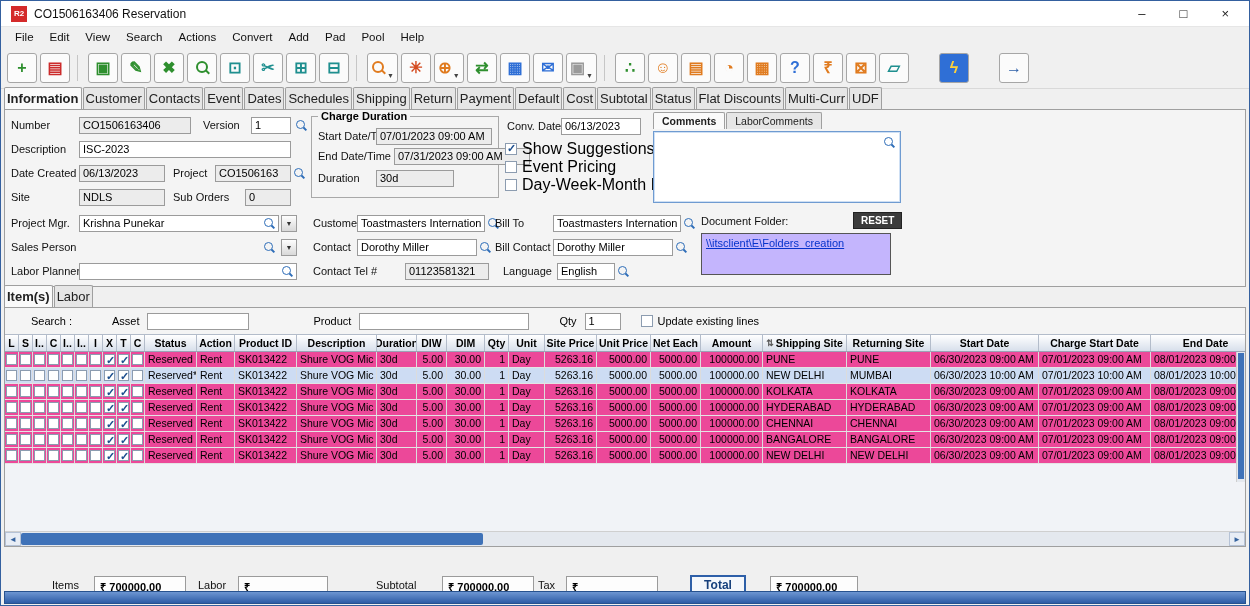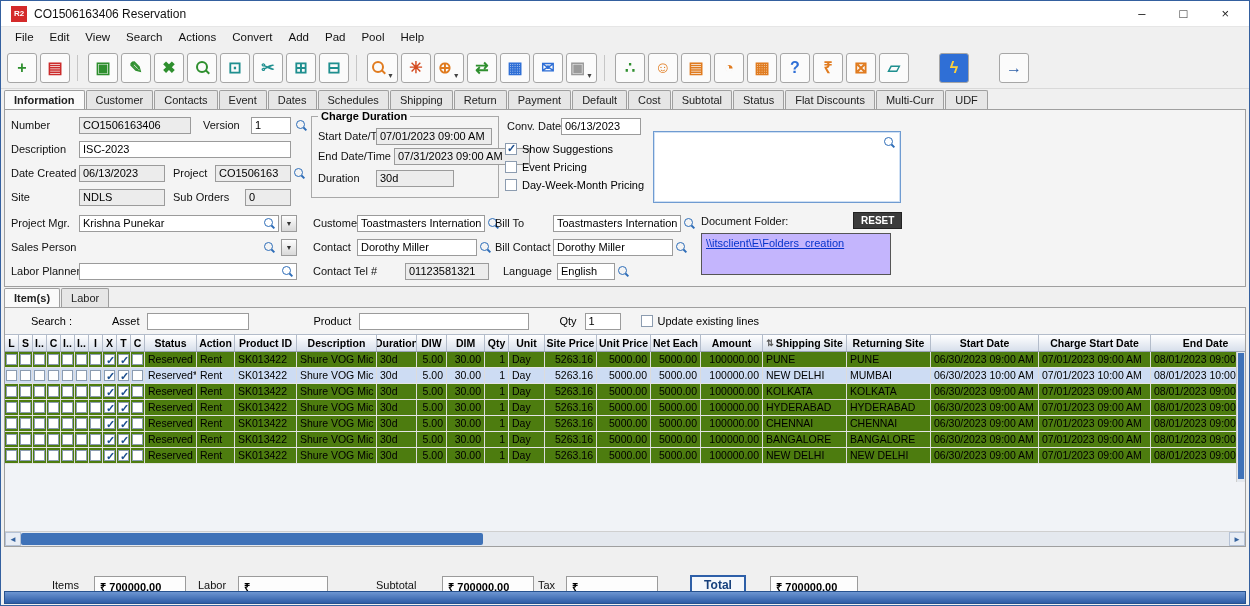--- a/index.html
+++ b/index.html
@@ -33,21 +33,21 @@
   .tbmag { position:relative; width:15px; height:15px; display:inline-block; }
   .tbmag::before { content:''; position:absolute; left:1px; top:1px; width:8px; height:8px;
                    border:2px solid currentColor; border-radius:50%; }
   .tbmag::after { content:''; position:absolute; left:10px; top:11px; width:5px; height:2px;
                   background:currentColor; transform:rotate(45deg); }
 
   
   .tabstrip { position:absolute; left:3px; right:3px; display:flex; align-items:flex-end; }
   #main-tabs { top:88px; height:20px; }
   #items-tabs { top:286px; height:20px; }
-  .tab { font-size:11px; padding:3px 9px; border:1px solid #9f9f9f; border-bottom:none; background:#e6e6e6;
+  .tab { font-size:13px; padding:3px 2px; border:1px solid #9f9f9f; border-bottom:none; background:#e6e6e6;
          margin-right:1px; border-radius:2px 2px 0 0; color:#222; white-space:nowrap; }
   .tab.sel { background:#fafafa; font-weight:bold; }
 
   
   .info-panel { position:absolute; top:108px; left:3px; right:3px; height:178px; background:#f4f4f4;
                 border:1px solid #9f9f9f; }
   .lbl { position:absolute; font-size:11px; color:#111; white-space:nowrap; }
   .fld { position:absolute; height:17px; border:1px solid #9b9b9b; background:#fff; font-size:11px;
          padding:1px 3px; white-space:nowrap; overflow:hidden; }
   .fld.ro { background:#ececec; }
@@ -70,36 +70,36 @@
   .comments .tab { padding:2px 8px; font-size:10.5px; }
   .comments-box { position:absolute; left:0; top:19px; right:0; height:72px; background:#fff;
                   border:1px solid #6f9bd1; box-shadow:inset 0 0 0 1px #cfe0f4; }
   .reset-btn { position:absolute; left:848px; top:102px; background:#3c3c3c; color:#fff; font-size:10px;
                font-weight:bold; padding:2px 7px; border:1px solid #222; }
   .docfolder-box { position:absolute; left:696px; top:123px; width:190px; height:42px; background:#c4b5fd;
                    border:1px solid #555; }
   .doclink { position:absolute; left:4px; top:3px; font-size:11px; color:#0633cc;
              text-decoration:underline; white-space:nowrap; }
   .pc-col { position:absolute; left:500px; top:30px; }
-  .pc-row { display:flex; align-items:center; gap:5px; height:18px; font-size:11px; }
+  .pc-row { display:flex; align-items:center; gap:5px; height:18px; font-size:16px; }
 
   
   .items-box { position:absolute; top:306px; left:3px; right:3px; height:240px; border:1px solid #9f9f9f;
                background:#f4f4f4; display:flex; flex-direction:column; }
   .search-row { height:26px; display:flex; align-items:center; font-size:11px; padding-left:26px; flex:none; }
   .search-row .sp { margin-left:40px; }
   .inp { height:17px; border:1px solid #9b9b9b; font-size:11px; padding:0 3px; font-family:inherit;
          background:#fff; margin-left:8px; }
   .grid-header { height:18px; display:flex; background:linear-gradient(#ffffff,#d7dfeb);
                  border-top:1px solid #b3bcca; border-bottom:1px solid #9aa4b5; overflow:hidden; flex:none; }
   .gh { flex:none; font-size:10.5px; font-weight:bold; display:flex; align-items:center; justify-content:center;
         border-right:1px solid #b3bcca; white-space:nowrap; overflow:hidden; gap:2px; }
   .sort-ic { font-size:9px; color:#555; }
   .grid-body { overflow:hidden; background:#fff; flex:none; }
-  .grow { height:16px; display:flex; background:#4d7c0f; border-bottom:1px solid #e4e4e4; }
+  .grow { height:16px; display:flex; background:#ec4899; border-bottom:1px solid #e4e4e4; }
   .grow.sel { background:#cddcf3; }
   .gc { flex:none; font-size:10.5px; line-height:15px; padding:0 3px; border-right:1px solid #dcdcdc;
         white-space:nowrap; overflow:hidden; }
   .gc.cbcell { display:flex; align-items:center; justify-content:center; padding:0; }
   .gc .cb { width:11px; height:11px; }
   .grid-filler { flex:1; background:#f1f3f7; }
   .hscroll { height:15px; display:flex; align-items:stretch; background:#eef1f5; border-top:1px solid #cfcfcf; flex:none; }
   .sb-arrow { width:16px; display:flex; align-items:center; justify-content:center; font-size:8px;
               color:#35629e; border:1px solid #b5c2d6; background:#e8edf5; }
   .sb-track { flex:1; position:relative; background:#e4e8ee; }
@@ -315,20 +315,24 @@
           <span class="cb"></span>
           <span>Event Pricing</span>
         </div>
         <div class="pc-row">
           <span class="cb"></span>
           <span>Day-Week-Month Pricing</span>
         </div>
       </div>
 
     <div class="comments">
+      <div class="tabs" id="comments-tabs">
+          <div class="tab sel">Comments</div>
+          <div class="tab">LaborComments</div>
+        </div>
       <div class="comments-box">
         <span class="mag" style="left:auto;right:4px;top:4px"></span>
       </div>
     </div>
 
     <span class="lbl" style="left:308px;top:107px">Customer</span>
     <div class="fld" style="left:352px;top:105px;width:128px"><span>Toastmasters Internation</span></div>
     <span class="mag" style="left:482px;top:107px"></span>
 
     <span class="lbl" style="left:490px;top:107px">Bill To</span>

